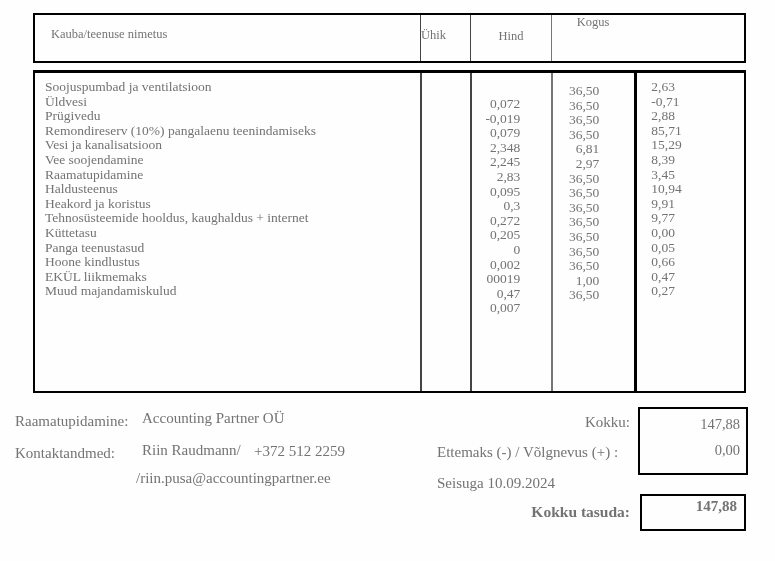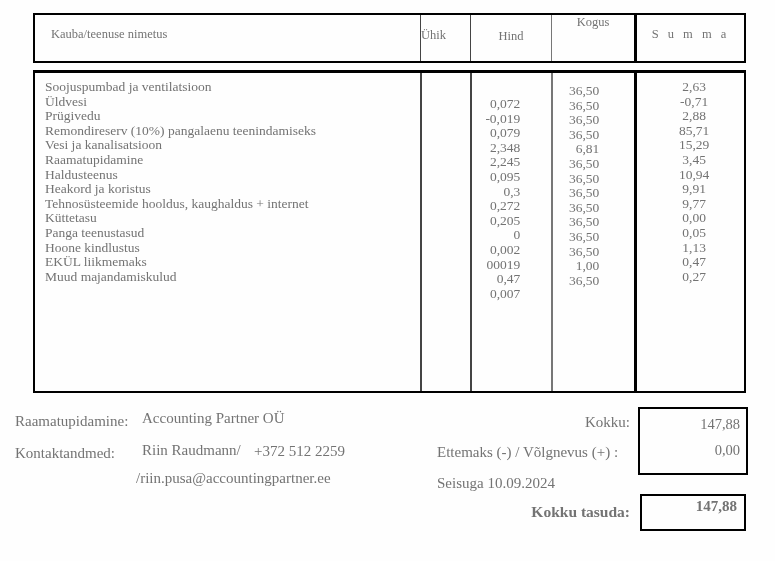--- a/index.html
+++ b/index.html
@@ -30,21 +30,21 @@
   .vline.v2{left:435px;}
   .vline.v3{left:516px;background:#777;}
   .vline.v4{left:599px;width:3px;background:#000;}
   .rows{position:absolute;left:0;top:7px;width:709px;font-size:13.5px;}
   .row{display:flex;height:14.6px;line-height:14.6px;white-space:nowrap;gap:28px;}
   .c{box-sizing:border-box;}
   .c-name{width:385px;padding-left:10px;overflow:visible;}
   .c-unit{width:50px;}
   .c-price{width:81px;text-align:right;padding-right:2px;margin-top:17px;}
   .c-qty{width:83px;text-align:right;padding-right:24px;position:relative;top:4px;}
-  .c-sum{width:110px;text-align:center;padding-right:7px;}
+  .c-sum{width:110px;text-align:left;padding-right:7px;}
   
   .ft{position:absolute;font-size:15px;}
   .ft-acc-label{left:15px;top:413px;}
   .ft-acc-value{left:142px;top:410px;}
   .ft-contact-label{left:15px;top:445px;}
   .ft-contact-name{left:142px;top:442px;font-family:Liberation Serif, serif;}
   .ft-contact-phone{left:254px;top:443px;}
   .ft-contact-email{left:136px;top:470px;}
   .ft-kokku-label{left:380px;top:414px;width:250px;text-align:right;}
   .ft-ettemaks-label{left:437px;top:444px;}
@@ -65,21 +65,20 @@
 </head>
 <body>
 
 <div class="page">
 
   <div class="tbl-header">
     <div class="hc hc-name">Kauba/teenuse nimetus</div>
     <div class="hc hc-unit">Ühik</div>
     <div class="hc hc-price">Hind</div>
     <div class="hc hc-qty">Kogus</div>
-    <div class="hc hc-sum">S u m m a</div>
   </div>
 
   <div class="tbl-body">
     <div class="vline v1"></div>
     <div class="vline v2"></div>
     <div class="vline v3"></div>
     <div class="vline v4"></div>
     <div class="rows" id="rows">
         <div class="row">
           <div class="c c-name">Soojuspumbad ja ventilatsioon</div>
@@ -110,20 +109,27 @@
           <div class="c c-sum">85,71</div>
         </div>
         <div class="row">
           <div class="c c-name">Vesi ja kanalisatsioon</div>
           <div class="c c-unit"></div>
           <div class="c c-price">2,245</div>
           <div class="c c-qty">6,81</div>
           <div class="c c-sum">15,29</div>
         </div>
         <div class="row">
+          <div class="c c-name">Vee soojendamine</div>
+          <div class="c c-unit"></div>
+          <div class="c c-price">2,83</div>
+          <div class="c c-qty">2,97</div>
+          <div class="c c-sum">8,39</div>
+        </div>
+        <div class="row">
           <div class="c c-name">Raamatupidamine</div>
           <div class="c c-unit"></div>
           <div class="c c-price">0,095</div>
           <div class="c c-qty">36,50</div>
           <div class="c c-sum">3,45</div>
         </div>
         <div class="row">
           <div class="c c-name">Haldusteenus</div>
           <div class="c c-unit"></div>
           <div class="c c-price">0,3</div>
@@ -156,21 +162,21 @@
           <div class="c c-unit"></div>
           <div class="c c-price">0,002</div>
           <div class="c c-qty">36,50</div>
           <div class="c c-sum">0,05</div>
         </div>
         <div class="row">
           <div class="c c-name">Hoone kindlustus</div>
           <div class="c c-unit"></div>
           <div class="c c-price">00019</div>
           <div class="c c-qty">36,50</div>
-          <div class="c c-sum">1,13</div>
+          <div class="c c-sum">0,66</div>
         </div>
         <div class="row">
           <div class="c c-name">EKÜL liikmemaks</div>
           <div class="c c-unit"></div>
           <div class="c c-price">0,47</div>
           <div class="c c-qty">1,00</div>
           <div class="c c-sum">0,47</div>
         </div>
         <div class="row">
           <div class="c c-name">Muud majandamiskulud</div>

